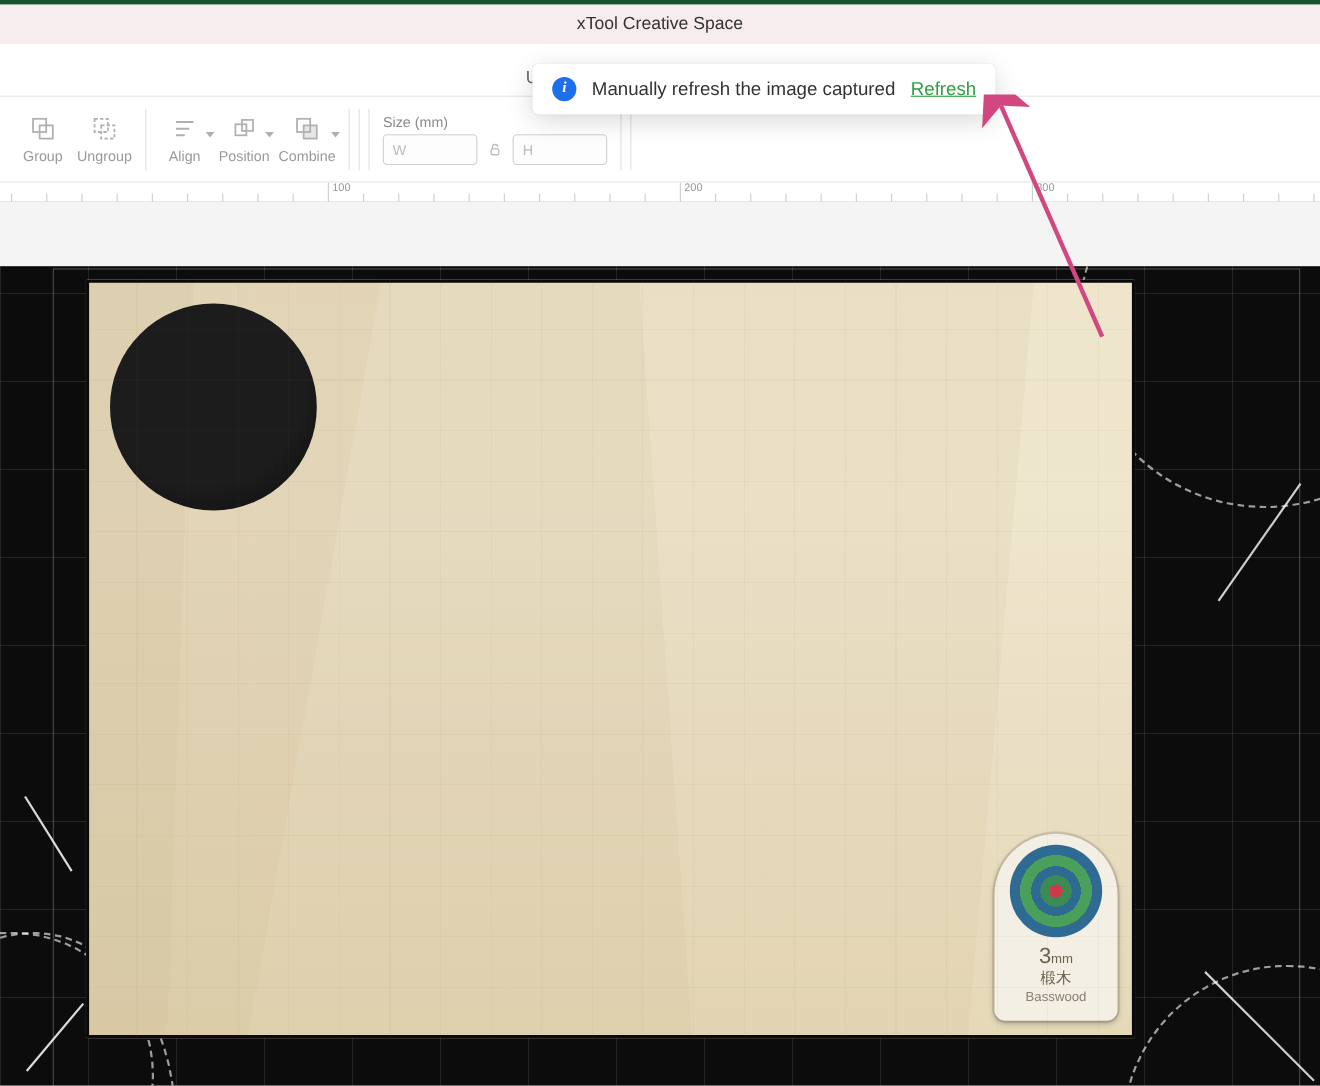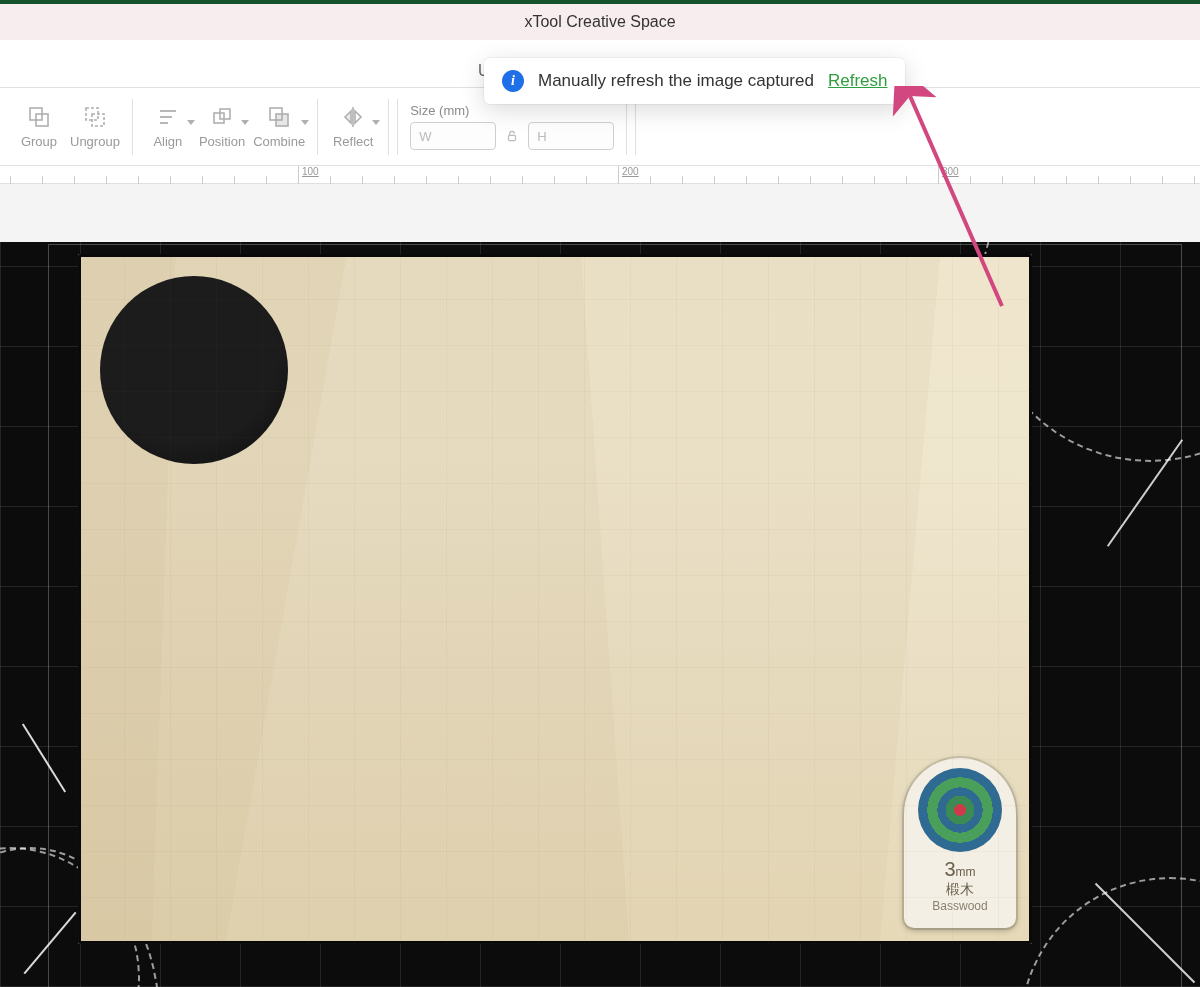--- a/index.html
+++ b/index.html
@@ -121,21 +121,20 @@
     height: 18px;
     border-left: 1px solid #ccc;
   }
   .ruler .tick.short { height: 8px; top: 10px; }
   .ruler .ticklabel {
     position: absolute;
     top: 0;
     font-size: 10px;
     color: #999;
     transform: translateX(4px);
-    text-decoration: underline;
   }
   
   .canvas-zone {
     position: relative;
     width: 1200px;
     height: 803px;
     background: #f4f4f4;
   }
   .canvas-pad {
     position: absolute;
@@ -328,33 +327,20 @@
         <svg width="24" height="24" viewBox="0 0 24 24" fill="none" stroke="#b0b0b0" stroke-width="1.6">
             <rect x="3" y="3" width="12" height="12"></rect>
             <rect x="9" y="9" width="12" height="12" fill="#b0b0b0" fill-opacity=".3"></rect>
           </svg>
       </span>
       <span class="caret"></span>
       <span class="lbl">Combine</span>
     </div>
   </div>
   <div class="tool-sep"></div>
-  <div class="tool-group">
-    <div class="tool-btn">
-      <span class="ic">
-        <svg width="24" height="24" viewBox="0 0 24 24" fill="none" stroke="#b0b0b0" stroke-width="1.6">
-            <line x1="12" y1="2" x2="12" y2="22"></line>
-            <path d="M10 6 L4 12 L10 18 Z" fill="#b0b0b0" fill-opacity=".25"></path>
-            <path d="M14 6 L20 12 L14 18 Z"></path>
-          </svg>
-      </span>
-      <span class="caret"></span>
-      <span class="lbl">Reflect</span>
-    </div>
-  </div>
   <div class="tool-sep"></div>
 
   <div class="tool-sep"></div>
 
   <div class="field-group">
     <span class="field-label">Size (mm)</span>
     <div class="field-row">
       <input class="num-input" placeholder="W" style="">
       <span class="lock-icon">
         <svg width="14" height="14" viewBox="0 0 24 24" fill="none" stroke="#bbb" stroke-width="2">

